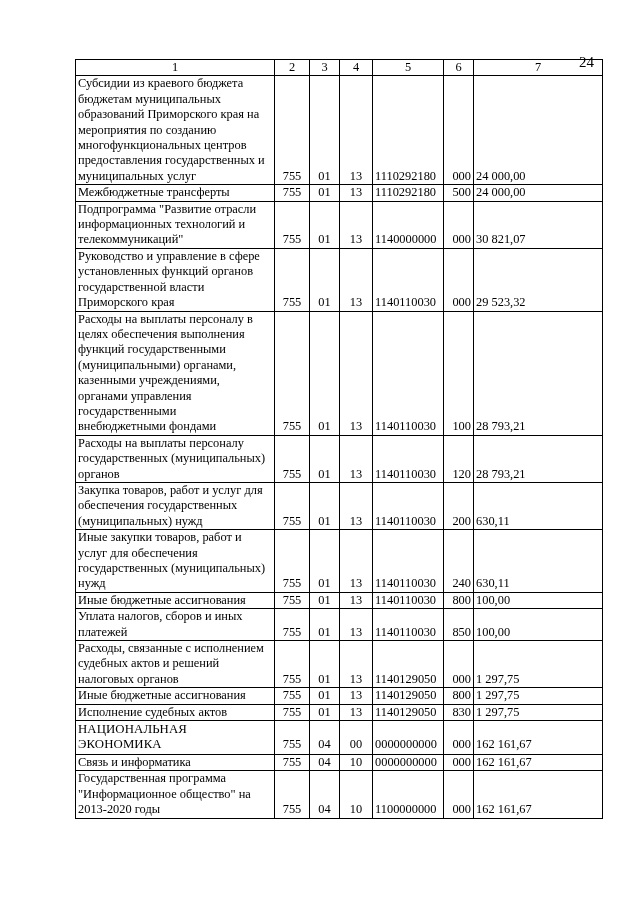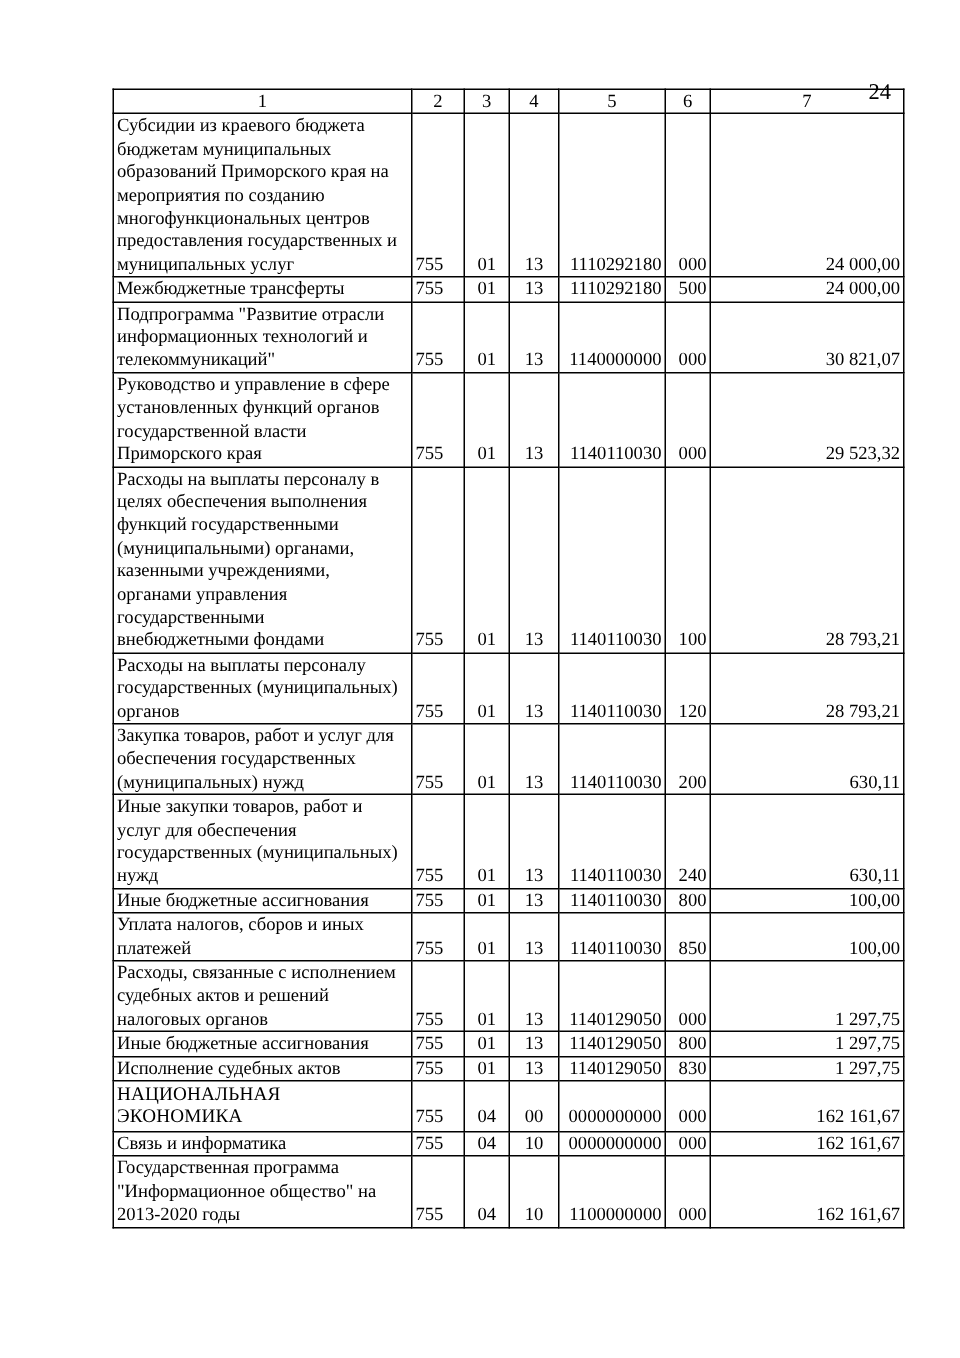--- a/index.html
+++ b/index.html
@@ -4,26 +4,26 @@
 <style>
   html, body { margin: 0; padding: 0; background: #ffffff; }
   body { width: 640px; height: 905px; position: relative; overflow: hidden;
          font-family: "Liberation Serif", "DejaVu Serif", serif; color: #000; }
   .page-num { position: absolute; top: 54px; right: 46px; font-size: 15px; }
   table.budget { position: absolute; left: 75px; top: 59px; border-collapse: collapse;
          font-size: 12.4px; line-height: 15.4px; }
   table.budget td { border: 1px solid #000; padding: 0 2px; vertical-align: bottom; }
   table.budget tr.head td { text-align: center; vertical-align: middle; height: 14px; }
   td.c1 { width: 194px; text-align: left; }
-  td.c2 { width: 30px; text-align: left; }
+  td.c2 { width: 30px; text-align: center; }
   td.c3 { width: 25px; text-align: center; }
   td.c4 { width: 28px; text-align: center; }
-  td.c5 { width: 66px; text-align: right; }
+  td.c5 { width: 66px; text-align: left; }
   td.c6 { width: 25px; text-align: right; }
-  td.c7 { width: 124px; text-align: right; }
+  td.c7 { width: 124px; }
   tr.caps td.c1 { font-size: 12.8px; letter-spacing: 0.1px; }
   tr.caps td { padding-top: 1px; padding-bottom: 1px; }
 </style>
 </head>
 <body>
 
 <div class="page-num">24</div>
 
 <table class="budget">
   <tbody id="tbody">

